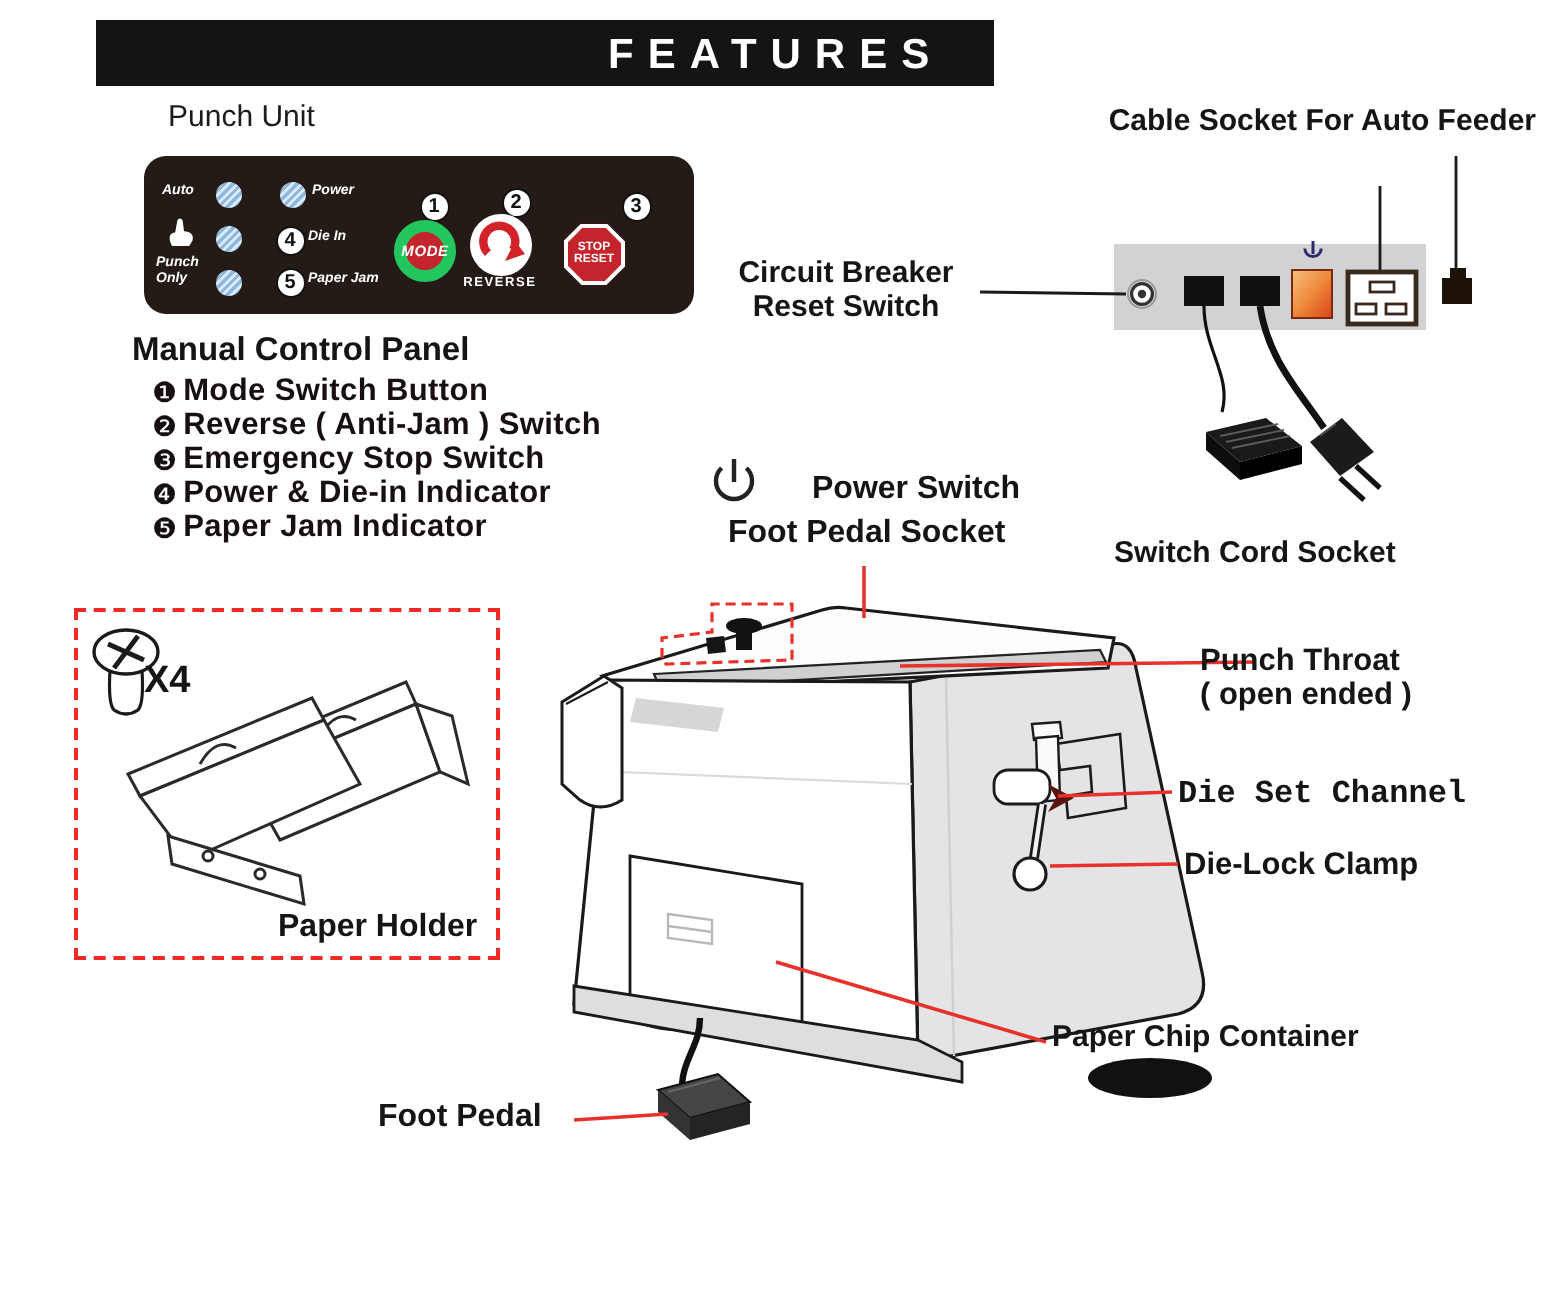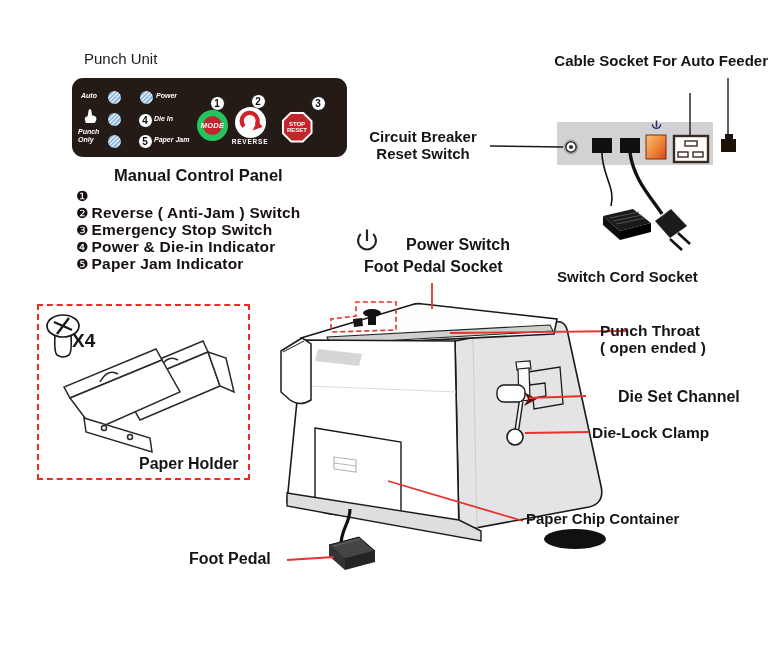--- a/index.html
+++ b/index.html
@@ -30,33 +30,33 @@
          font-size:6.5px;font-weight:bold;letter-spacing:.8px;}
   .oct{position:absolute;display:flex;align-items:center;justify-content:center;}
   .oct,.oct-i{clip-path:polygon(30% 0,70% 0,100% 30%,100% 70%,70% 100%,30% 100%,0 70%,0 30%);}
   .oct{left:208px;top:32px;width:34px;height:34px;background:#2a1a16;}
   .oct-w{width:31px;height:31px;background:#fff;}
   .oct-r{width:27px;height:27px;background:#c4242b;flex-direction:column;line-height:6.5px;
          color:#fff;font-size:6px;font-weight:bold;display:flex;align-items:center;justify-content:center;}
   .oct-i{display:flex;align-items:center;justify-content:center;}
   
   .b{font-weight:bold;white-space:nowrap;}
-  .mcp-title{left:66px;top:166px;font-size:16.5px;margin-left:48px;}
+  .mcp-title{left:66px;top:166px;font-size:16.5px;}
   .flist{left:76px;top:187px;font-size:15.5px;}
   .flist .row{display:flex;align-items:center;height:17.2px;}
   .flist .bullet{font-size:14px;margin-right:3px;color:#181010;}
   .flist .txt{color:#181010;letter-spacing:.2px;}
   .cable-sock{right:13px;top:52px;font-size:15px;}
   .pcs-feeder{right:50px;top:70px;font-size:15px;}
   .cbreaker{left:356px;top:128px;width:134px;text-align:center;font-size:15px;line-height:17px;}
   .pow-switch{left:382px;top:236px;font-size:16px;margin-left:24px;}
   .fp-socket{left:364px;top:258px;font-size:16px;}
   .pcs{left:557px;top:268px;font-size:15px;}
   .pthroat{left:600px;top:322px;font-size:15.5px;line-height:17px;white-space:nowrap;}
-  .dsc{left:618px;top:388px;font-size:16px;}
+  .dsc{left:589px;top:388px;font-size:16px;font-family:Liberation Mono, monospace;}
   .dlc{left:592px;top:424px;font-size:15.5px;}
   .pchip{left:526px;top:510px;font-size:15px;}
   .fpedal{left:189px;top:550px;font-size:16px;}
   
   .ph-box{left:37px;top:304px;width:213px;height:176px;border:2px dashed #ed2b24;box-sizing:border-box;}
   .x4{left:72px;top:330px;font-size:19px;}
   .ph-lbl{left:139px;top:455px;font-size:16px;}
   svg.art{position:absolute;left:0;top:0;}
 </style>
 </head>
@@ -205,20 +205,23 @@
         <polygon points="70,398 162,360 156,349 64,387"></polygon>
         <polygon points="70,398 162,360 180,392 94,430"></polygon>
         <path d="M100,382 Q108,368 118,374" fill="#fff"></path>
         <polygon points="84,418 150,438 152,452 86,432"></polygon>
         <circle cx="104" cy="428" r="2.5" fill="none"></circle>
         <circle cx="130" cy="437" r="2.5" fill="none"></circle>
       </g>
     </g>
   </svg>
 
+  <div class="abs features-bar">
+    <span>FEATURES</span>
+  </div>
   <div class="abs punch-unit">Punch Unit</div>
 
   <div class="abs cpanel">
     <span class="lbl" style="left:9px;top:14px;">Auto</span>
     <span class="led" style="left:35.5px;top:12.5px;"></span>
     <span class="led" style="left:67.5px;top:12.5px;"></span>
     <span class="lbl" style="left:84px;top:14px;">Power</span>
 
     <svg style="position:absolute;left:10px;top:29px;" width="18" height="18" viewBox="0 0 18 18">
       <path d="M4,16 C2,12 2.6,9.4 5.6,9.2 L6.6,3.6 C7,1.8 9,1.9 9.4,3.7 L10,8.6 C13.2,8.6 15.2,10.6 14.2,13.4 L12.6,16 Z" fill="#fff"></path>
@@ -255,20 +258,21 @@
         <span>RESET</span>
       </div>
         </div>
     </div>
   </div>
 
   <div class="abs b mcp-title">Manual Control Panel</div>
   <div class="abs flist">
     <div class="row">
       <span class="bullet">❶</span>
+      <span class="txt b">Mode Switch Button</span>
     </div>
     <div class="row">
       <span class="bullet">❷</span>
       <span class="txt b">Reverse ( Anti-Jam ) Switch</span>
     </div>
     <div class="row">
       <span class="bullet">❸</span>
       <span class="txt b">Emergency Stop Switch</span>
     </div>
     <div class="row">

